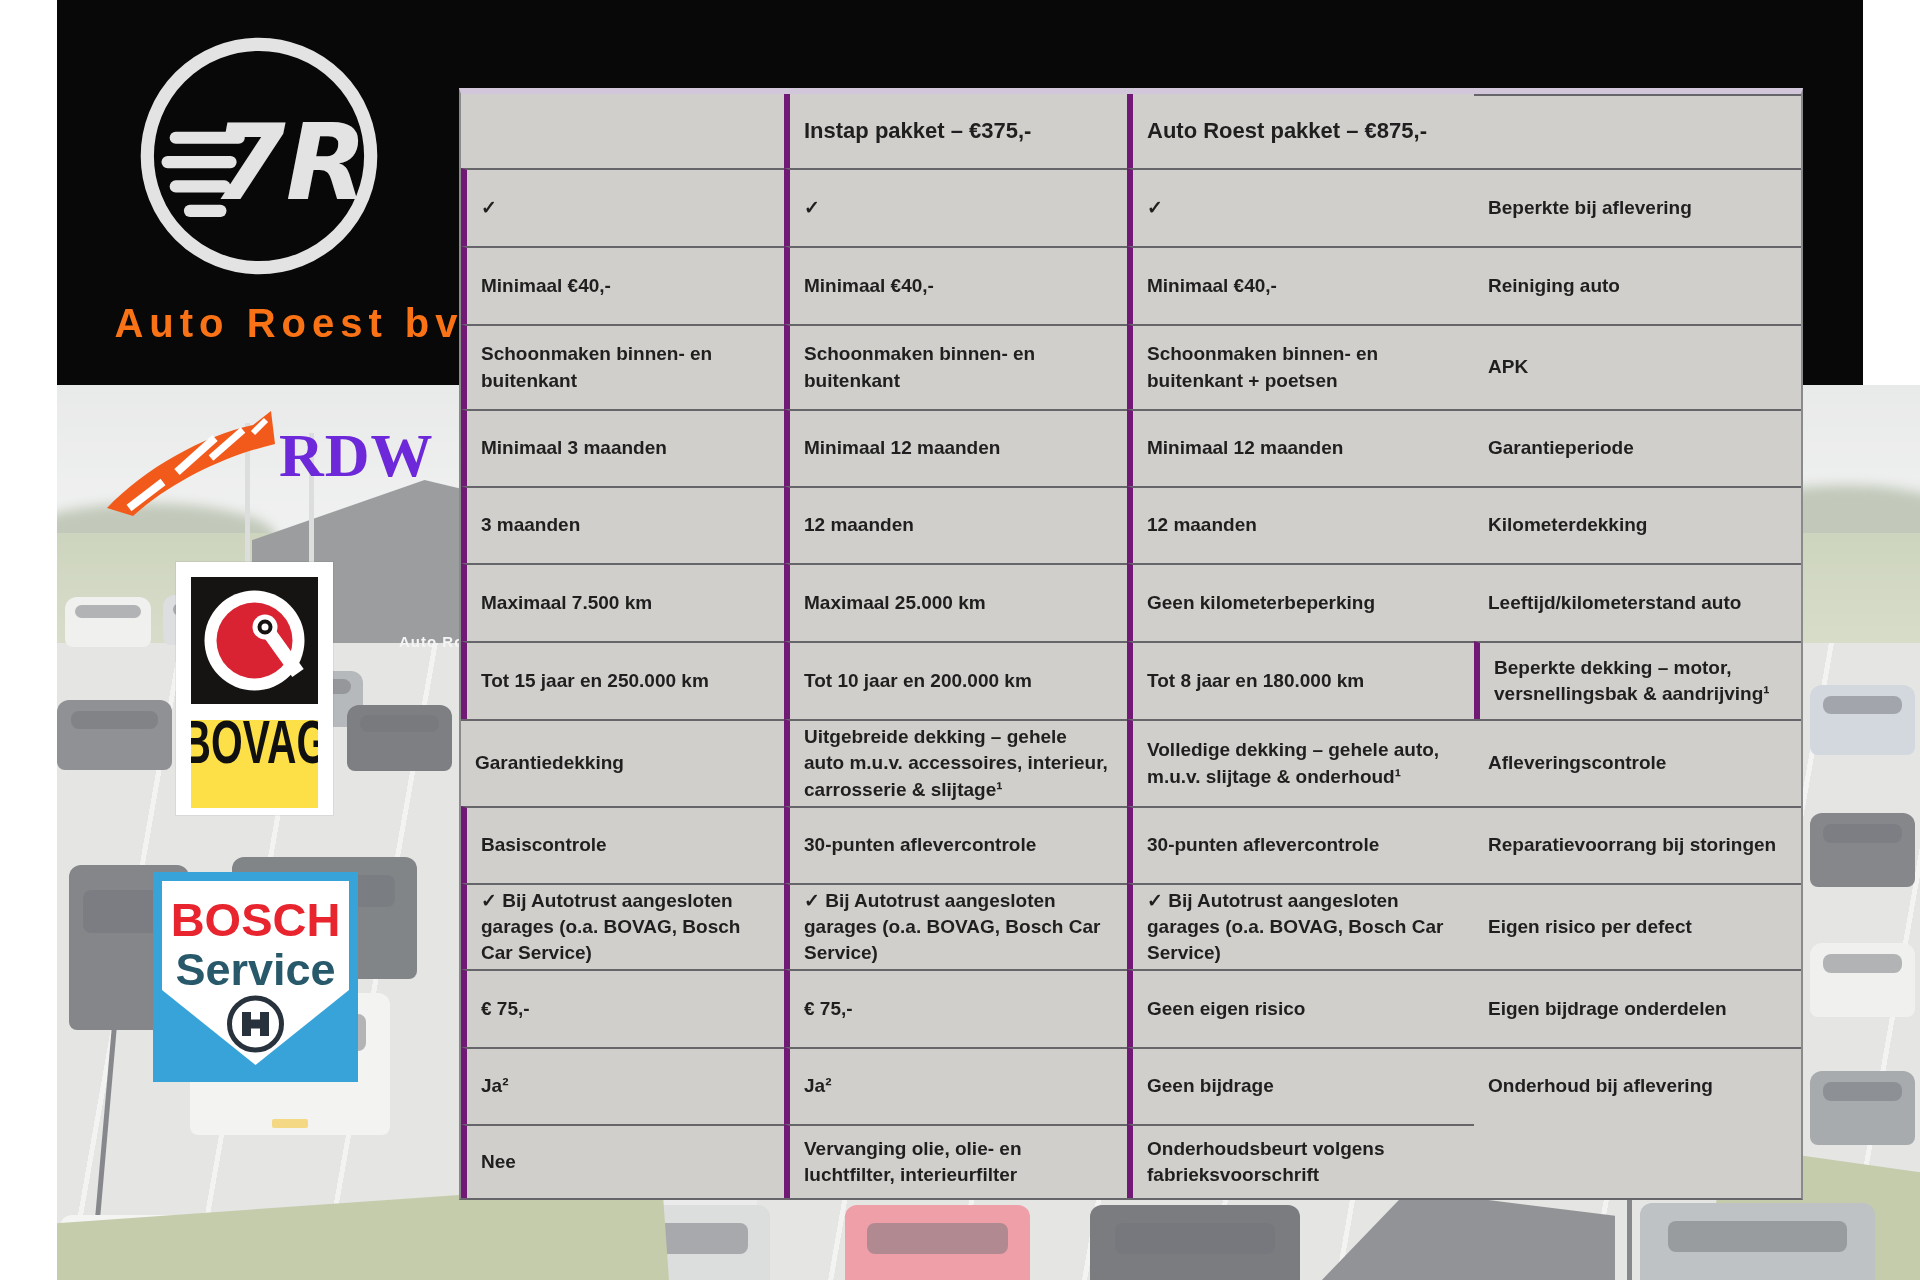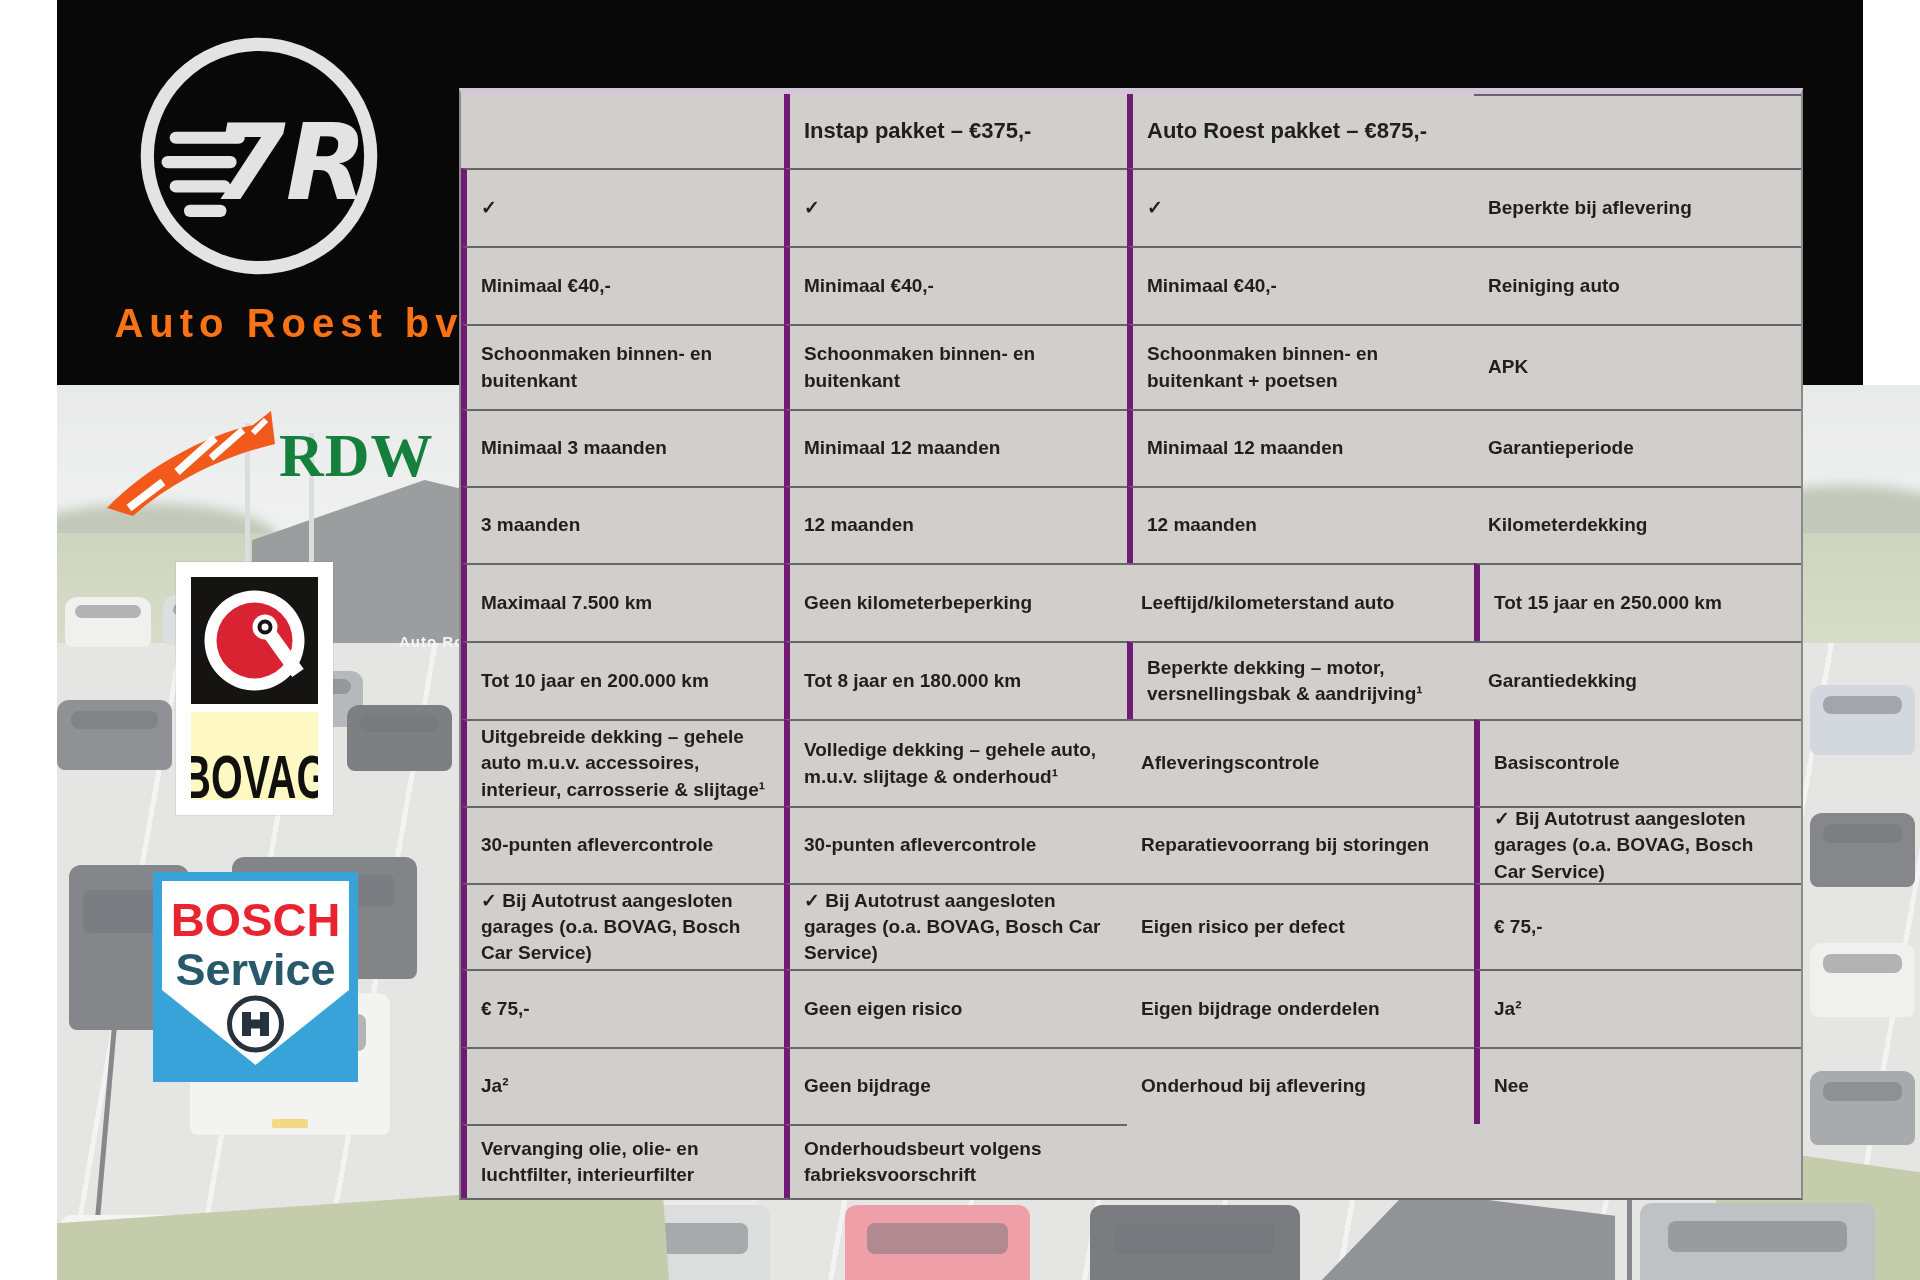--- a/index.html
+++ b/index.html
@@ -32,25 +32,25 @@
   .car{position:absolute;border-radius:12px 12px 8px 8px;z-index:3;}
   .car::before{content:"";position:absolute;left:12%;right:12%;top:15%;height:26%;
                background:rgba(35,40,48,.5);border-radius:8px;}
   .car .plate{position:absolute;bottom:7px;left:50%;transform:translateX(-50%);width:36px;height:9px;
               background:#eec33d;border-radius:2px;}
   .canopy{position:absolute;z-index:3;background:#54575b;clip-path:polygon(0 100%,30% 0,100% 28%,100% 100%);}
 
   
   .rdw{position:absolute;left:103px;top:408px;width:330px;height:110px;z-index:3;}
   .rdw-text{position:absolute;left:176px;top:12px;font-family:"Liberation Serif",serif;font-weight:700;
-            font-size:62px;color:#15803d;letter-spacing:1px;}
+            font-size:62px;color:#6d28d9;letter-spacing:1px;}
   .bovag{position:absolute;left:176px;top:562px;width:157px;height:253px;background:#ffffff;z-index:3;
          box-shadow:0 0 0 1px rgba(0,0,0,.05);}
-  .bovag-band{position:absolute;left:15px;top:150px;width:127px;height:88px;background:#fef9c3;
-              display:flex;align-items:flex-end;justify-content:center;overflow:hidden;}
+  .bovag-band{position:absolute;left:15px;top:158px;width:127px;height:88px;background:#fde047;
+              display:flex;align-items:flex-start;justify-content:center;overflow:hidden;}
   .bovag-band span{font-weight:700;font-size:40px;color:#101010;transform:scale(1.02,1.55);}
   .bosch{position:absolute;left:153px;top:872px;width:205px;height:210px;z-index:3;}
 
   
   .pkg-table{position:absolute;left:459px;top:88px;width:1340px;z-index:4;
              display:grid;grid-template-columns:323px 343px 347px 327px;
              grid-template-rows:74px 78px 78px 85px 77px 77px 78px 78px 87px 77px 86px 78px 77px 74px;
              background:#d1cfcc;
              border-top:6px solid #d2c6da;border-left:2px solid #8a898c;border-right:2px solid #8a898c;
              border-bottom:2px solid #66656a;}
@@ -186,20 +186,21 @@
       <div class="cell c0 r4">APK</div>
       <div class="cell c1 r4">Minimaal 3 maanden</div>
       <div class="cell c2 r4">Minimaal 12 maanden</div>
       <div class="cell c3 r4">Minimaal 12 maanden</div>
       <div class="cell c0 r5">Garantieperiode</div>
       <div class="cell c1 r5">3 maanden</div>
       <div class="cell c2 r5">12 maanden</div>
       <div class="cell c3 r5">12 maanden</div>
       <div class="cell c0 r6">Kilometerdekking</div>
       <div class="cell c1 r6">Maximaal 7.500 km</div>
+      <div class="cell c2 r6">Maximaal 25.000 km</div>
       <div class="cell c3 r6">Geen kilometerbeperking</div>
       <div class="cell c0 r7">Leeftijd/kilometerstand auto</div>
       <div class="cell c1 r7">Tot 15 jaar en 250.000 km</div>
       <div class="cell c2 r7">Tot 10 jaar en 200.000 km</div>
       <div class="cell c3 r7">Tot 8 jaar en 180.000 km</div>
       <div class="cell c1 r8">Beperkte dekking – motor, versnellingsbak &amp; aandrijving¹</div>
       <div class="cell c0 r8">Garantiedekking</div>
       <div class="cell c2 r8">Uitgebreide dekking – gehele auto m.u.v. accessoires, interieur, carrosserie &amp; slijtage¹</div>
       <div class="cell c3 r8">Volledige dekking – gehele auto, m.u.v. slijtage &amp; onderhoud¹</div>
       <div class="cell c0 r9">Afleveringscontrole</div>

